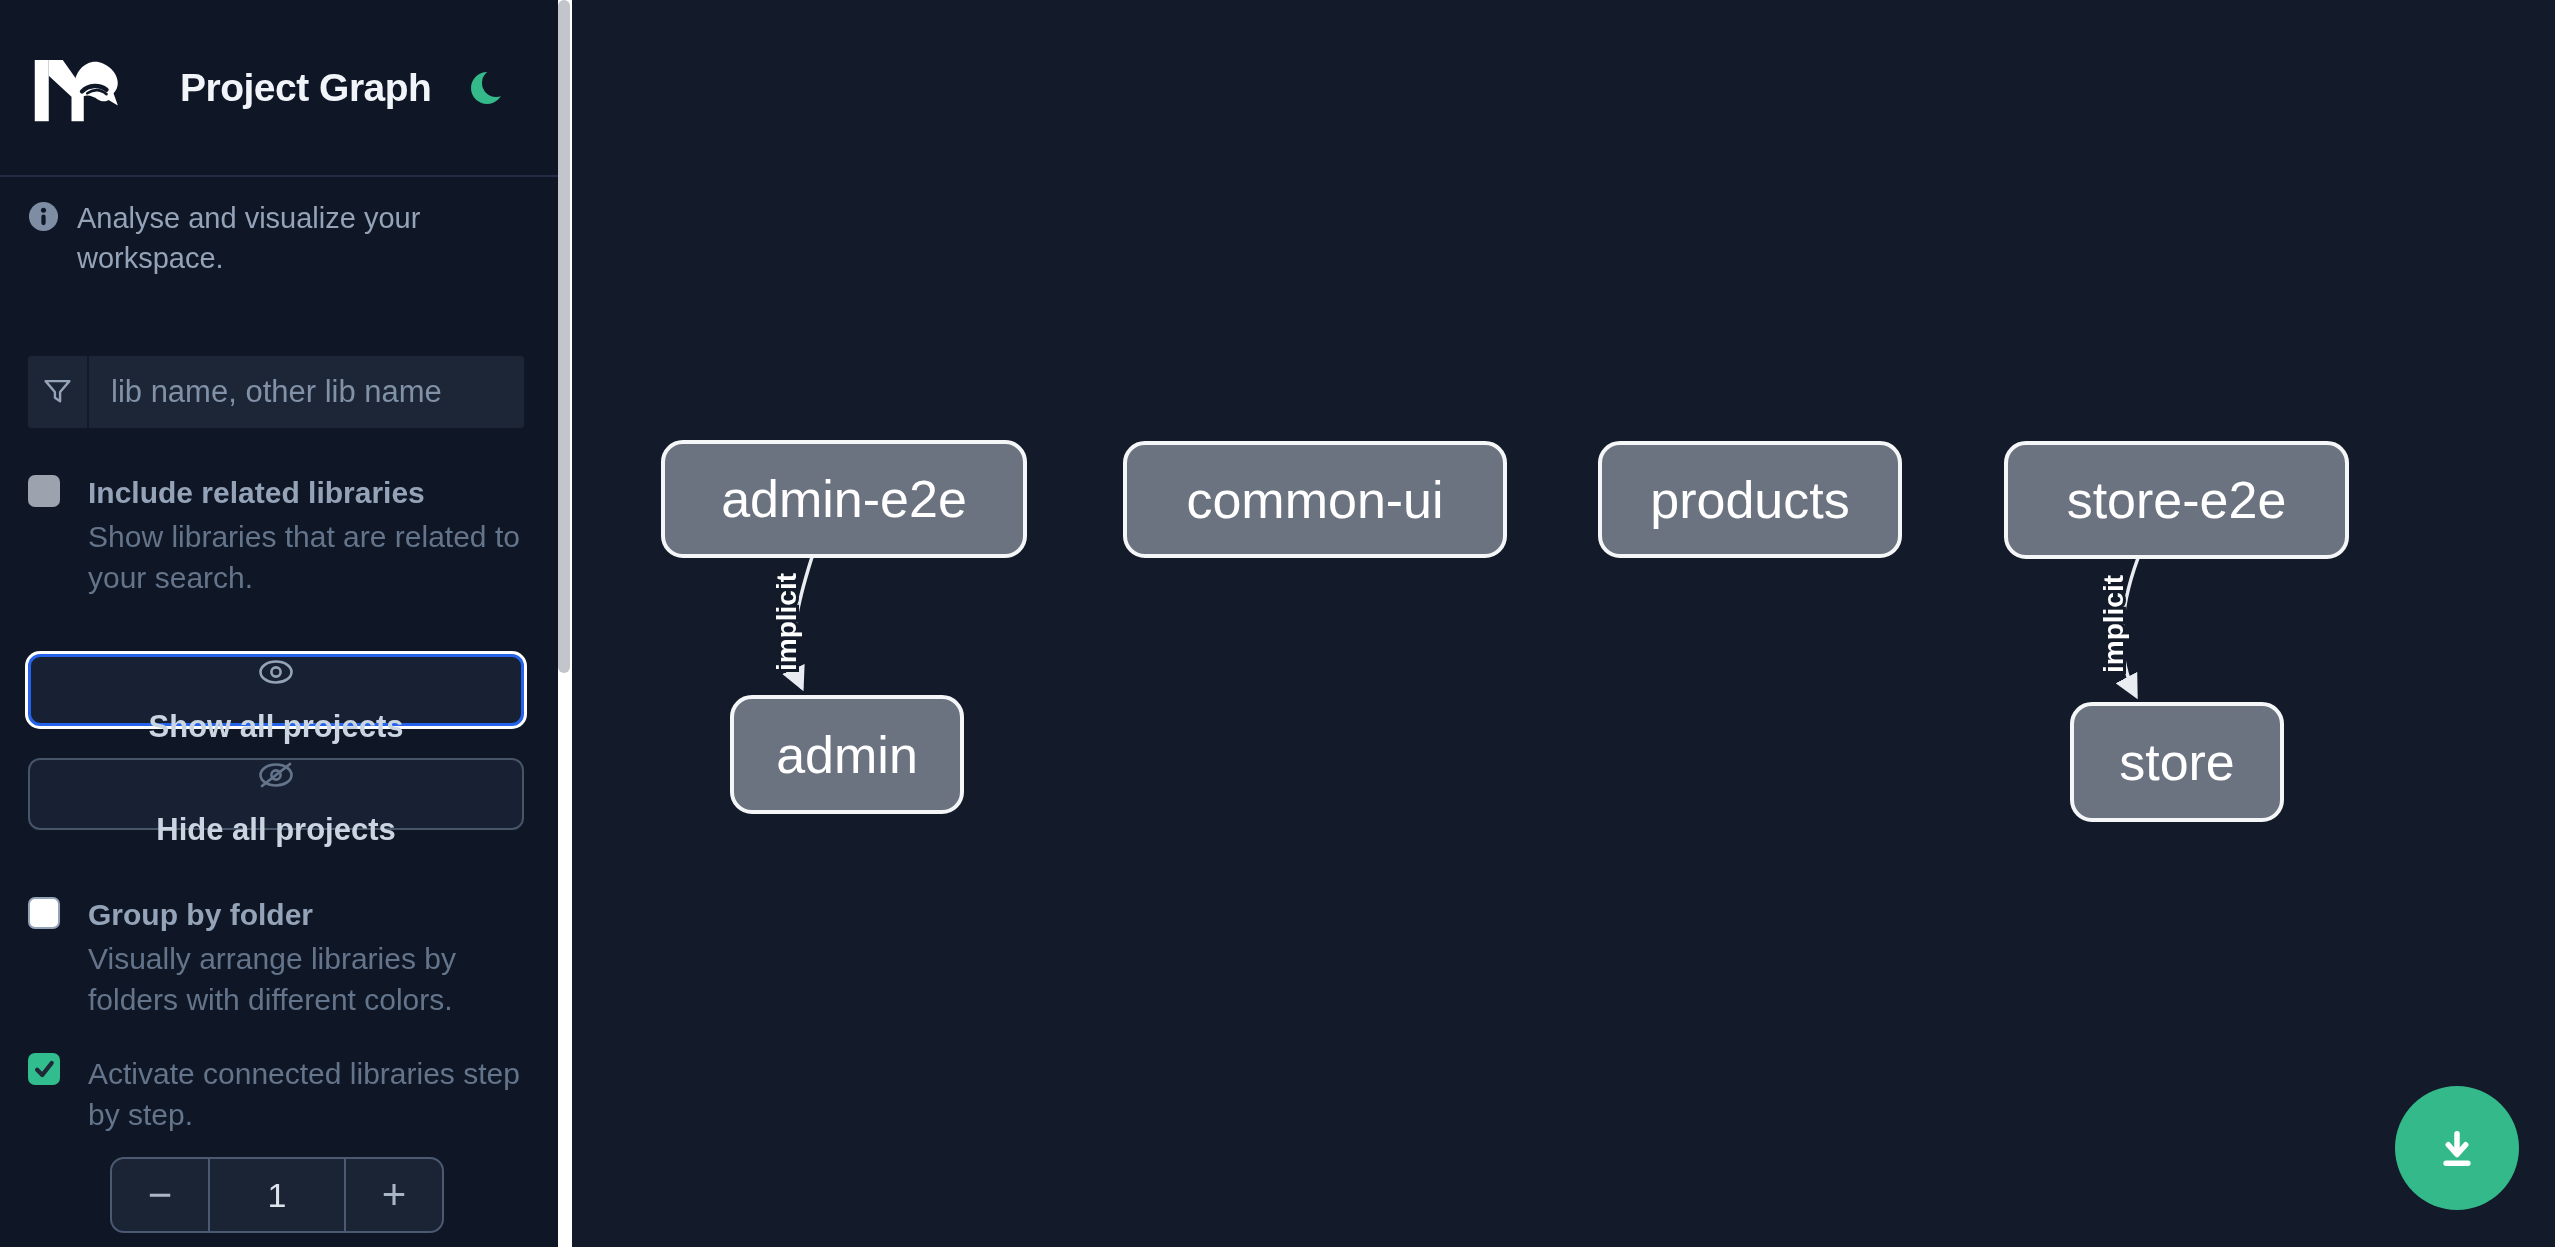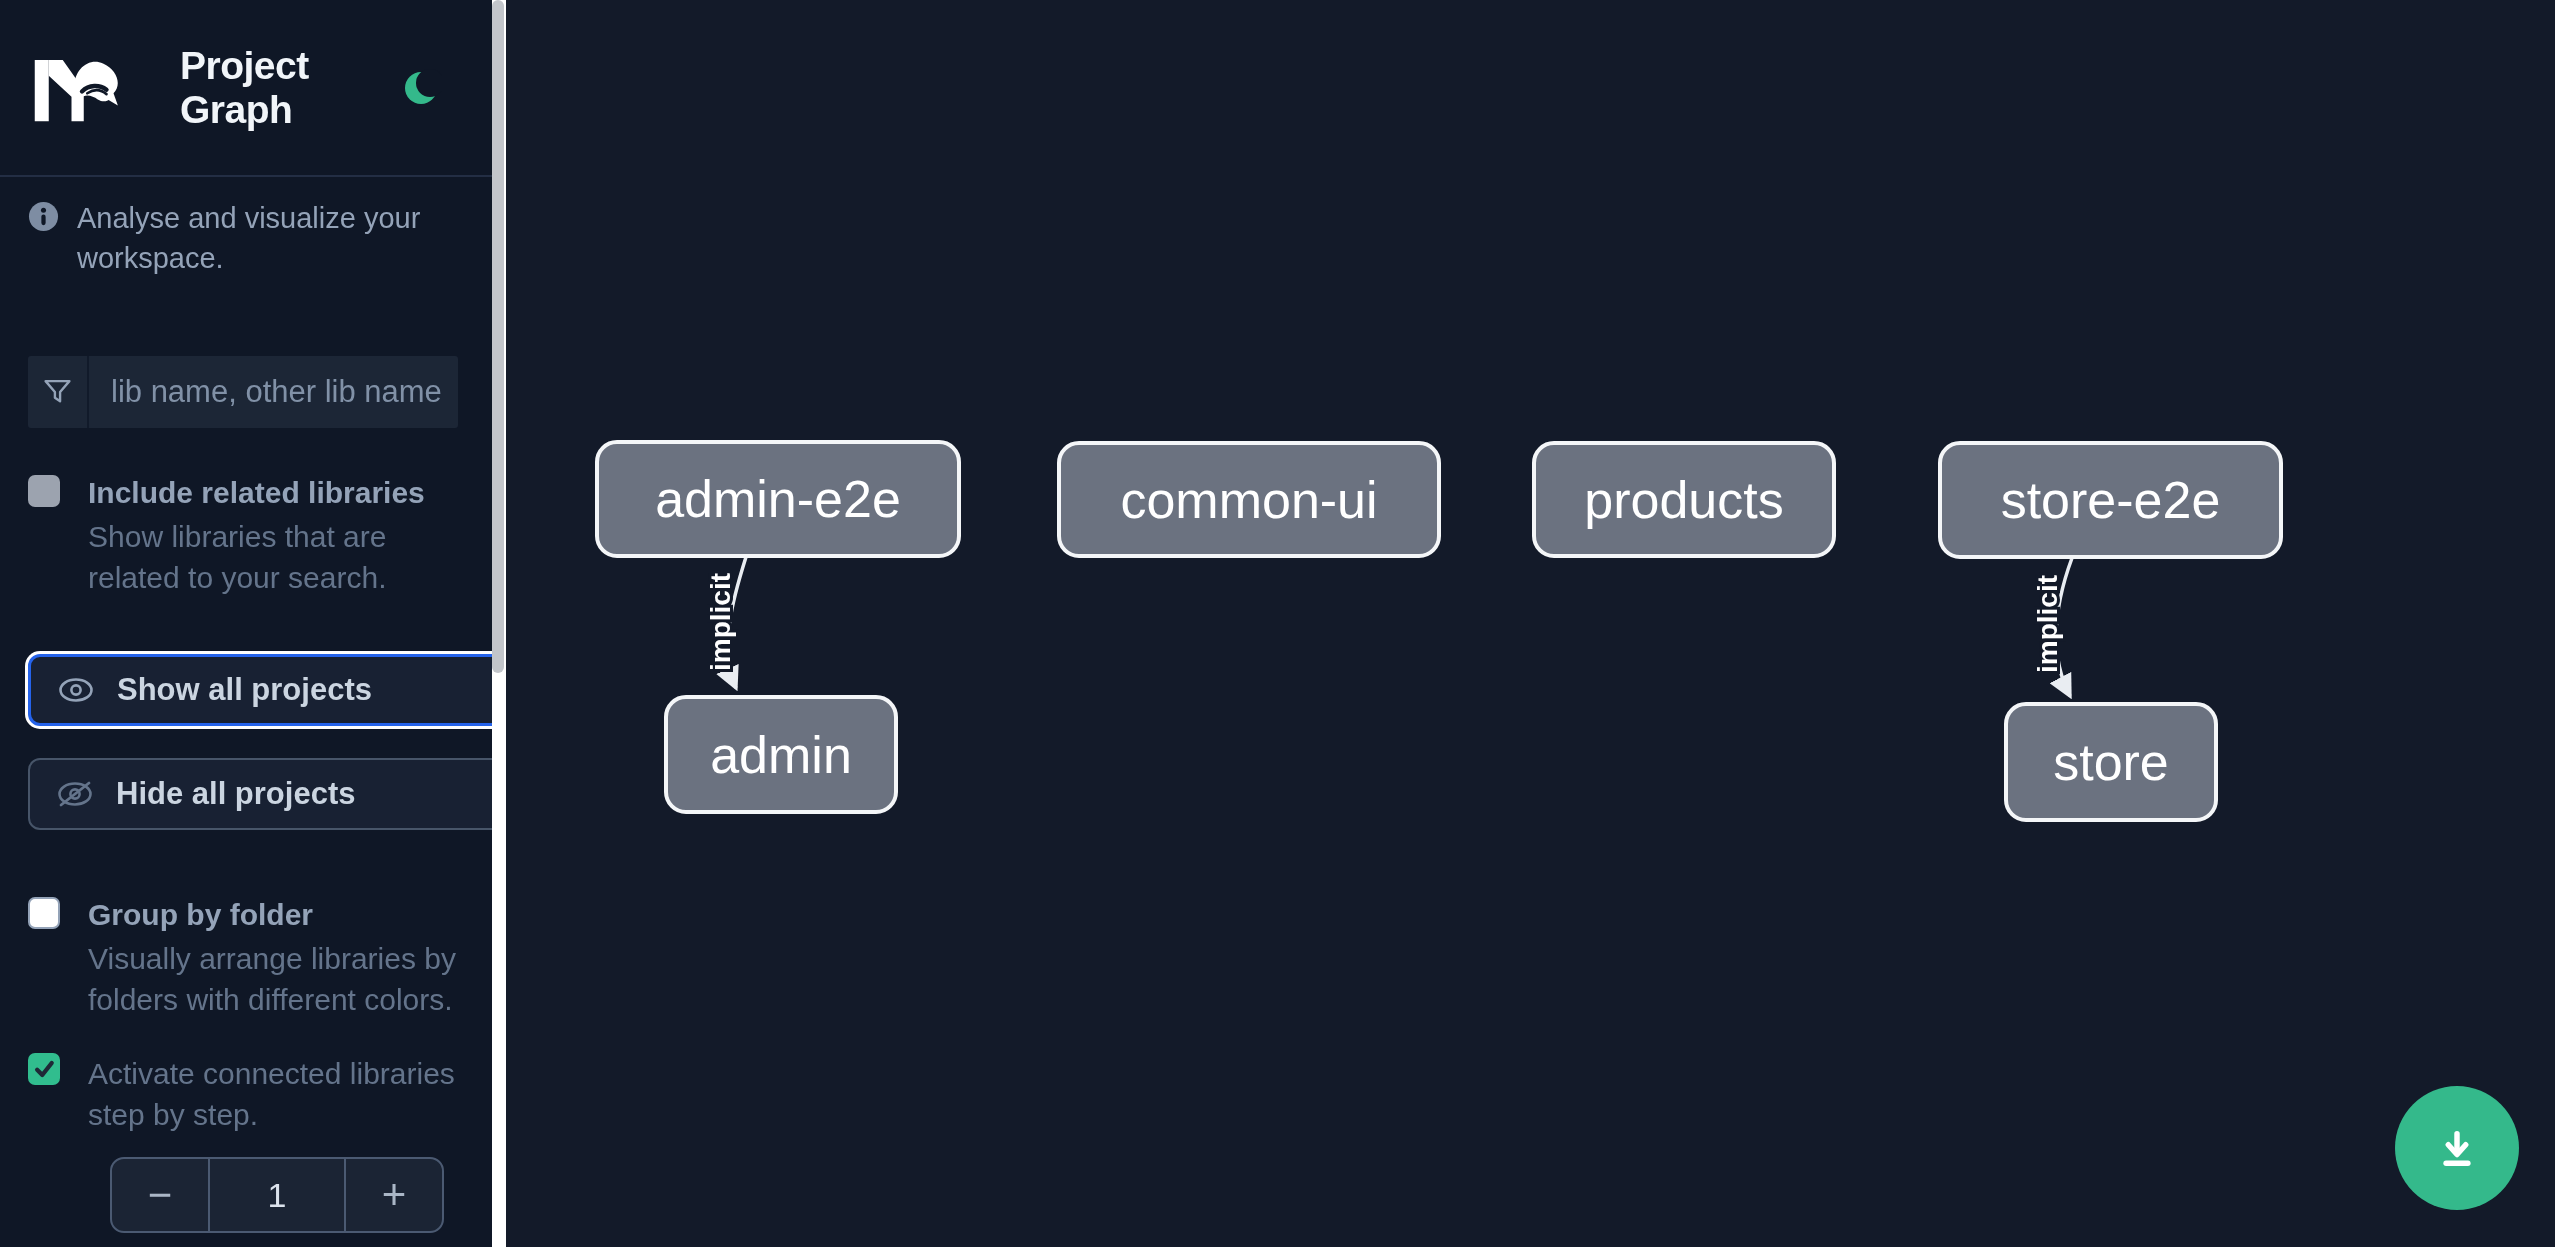--- a/index.html
+++ b/index.html
@@ -2,21 +2,21 @@
 <html><head>
 <meta charset="utf-8">
 <style>
   * { margin:0; padding:0; box-sizing:border-box; }
   html,body { width:2555px; height:1247px; overflow:hidden; }
   body { font-family:"Liberation Sans", sans-serif; background:#131a29; }
 
   .app { display:flex; width:2555px; height:1247px; }
 
   
-  .sidebar { width:492px; flex:none; background:#0f1726; position:relative; overflow:hidden; }
+  .sidebar { width:558px; flex:none; background:#0f1726; position:relative; overflow:hidden; }
 
   .sidebar-header { height:177px; display:flex; align-items:center;
                     padding:0 50px 0 28px; border-bottom:2px solid #232e44; }
   .logo { width:94px; height:70px; flex:none; }
   .app-title { color:#f1f5f9; font-size:39px; font-weight:700; margin-left:58px; letter-spacing:-0.5px; }
   .theme-toggle { margin-left:auto; width:40px; height:40px; background:none; border:none; cursor:pointer; padding:0; }
 
   .info-row { display:flex; align-items:flex-start; gap:18px; margin:21px 30px 0 28px; }
   .info-icon { width:31px; height:31px; flex:none; margin-top:3px; }
   .tagline { color:#94a3b8; font-size:29px; line-height:40px; }
@@ -35,21 +35,21 @@
   .cb-disabled { background:#9ca3af; }
   .cb-empty    { background:#ffffff; border:2px solid #94a3b8; cursor:pointer; }
   .cb-checked  { background:#31bd8e; cursor:pointer; }
   .opt-text { width:460px; }
   .opt-label { color:#94a3b8; font-size:30px; font-weight:700; line-height:41px; }
   .opt-desc  { color:#64748b; font-size:30px; line-height:41px; margin-top:3px; }
 
   .btn { display:flex; align-items:center; gap:22px; height:72px; width:496px;
          margin-left:28px; background:#182133; border-radius:12px; padding:0 26px;
          color:#cbd5e1; font-family:"Liberation Sans", sans-serif;
-         font-size:31px; font-weight:600; cursor:pointer; }
+         font-size:31px; font-weight:600; cursor:pointer;flex-direction:column; }
   .btn-focused { border:3px solid #2563eb; box-shadow:0 0 0 3px #ffffff; }
   .btn-plain   { border:2px solid #475569; }
   .btn .btn-icon { width:38px; height:30px; flex:none; }
 
   .row-search { margin-top:78px; }
   .row-opt1   { margin-top:44px; }
   .row-show   { margin-top:56px; }
   .row-hide   { margin-top:32px; }
   .row-opt2   { margin-top:64px; }
   .row-opt3   { margin-top:30px; }

